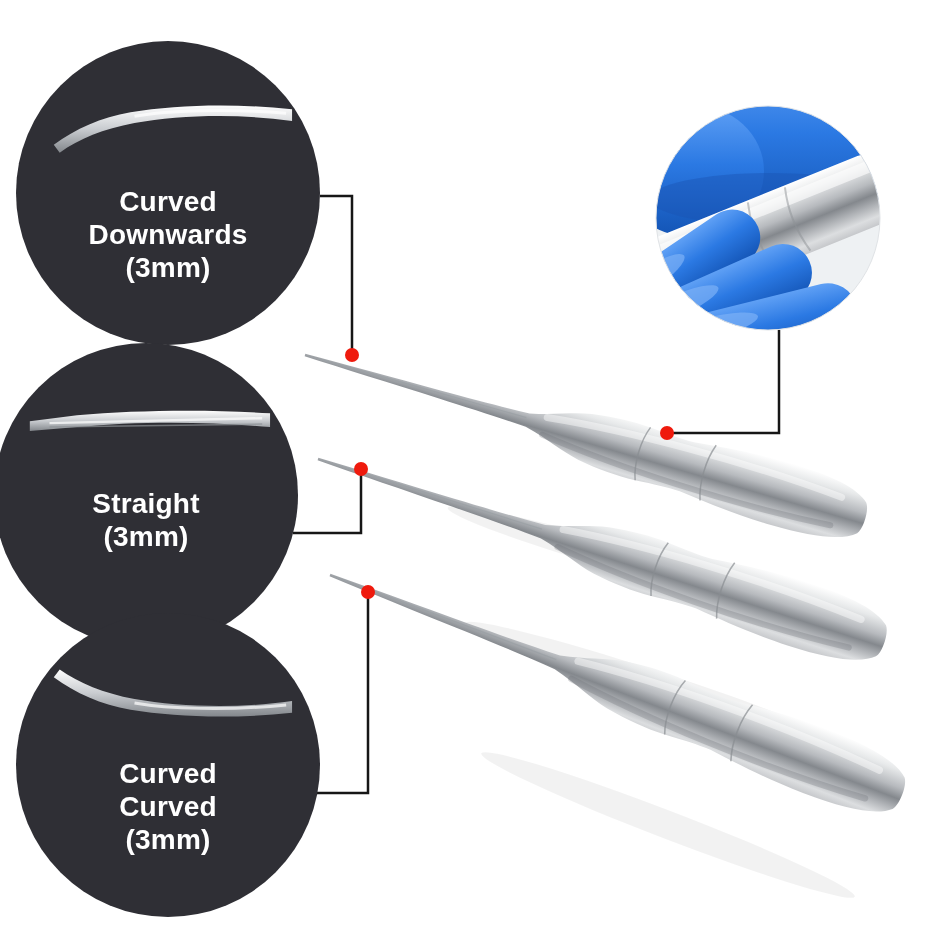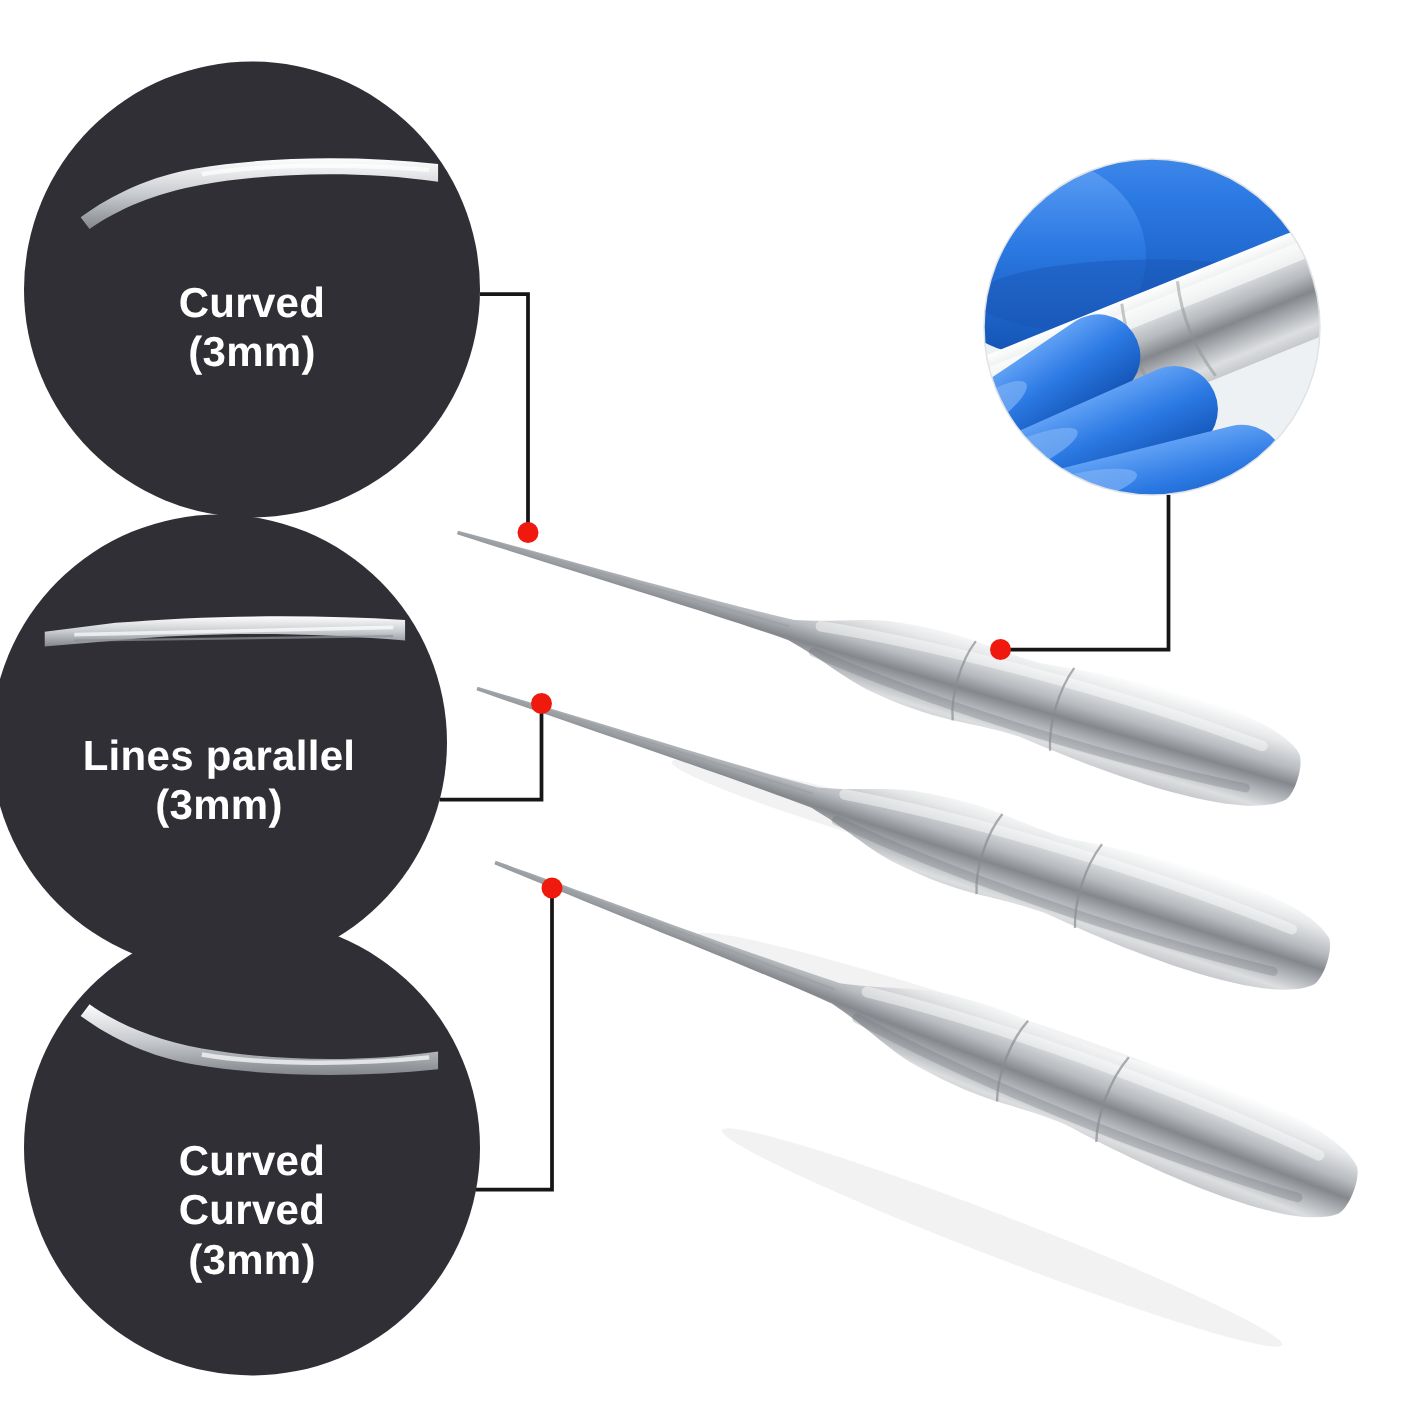--- a/index.html
+++ b/index.html
@@ -125,32 +125,33 @@
     <circle cx="667" cy="430" r="7" fill="var(--marker,#ef1a0d)"></circle>
   </svg>
 
   <div class="callout callout-1">
     <svg class="tip-art" viewBox="0 0 260 100">
       <path fill="url(#tipGrad)" d="M 256 30 C 200 24 140 25 92 33 C 62 38 36 50 14 66 L 20 74 C 40 60 64 50 96 44 C 142 36 200 34 256 42 Z"></path>
       <path d="M 250 34 C 190 29 130 31 96 37" fill="none" stroke="#ffffff" stroke-width="3" opacity="0.7"></path>
     </svg>
     <div class="callout-text">
       <span>Curved</span>
+      <span>Downwards</span>
       <span>(3mm)</span>
     </div>
   </div>
 
   <div class="callout callout-2">
     <svg class="tip-art" viewBox="0 0 260 100">
       <path fill="url(#tipGrad)" d="M 256 32 C 190 28 120 29 60 34 L 12 40 L 12 50 L 60 46 C 120 40 190 40 256 46 Z"></path>
       <path d="M 248 37 L 32 42" fill="none" stroke="#ffffff" stroke-width="2.5" opacity="0.7"></path>
       <path d="M 248 43 L 32 46" fill="none" stroke="#8d9196" stroke-width="1.5" opacity="0.7"></path>
     </svg>
     <div class="callout-text">
-      <span>Lines parallel</span>
+      <span>Straight</span>
       <span>(3mm)</span>
     </div>
   </div>
 
   <div class="callout callout-3">
     <svg class="tip-art" viewBox="0 0 260 100">
       <path fill="url(#tipGrad)" d="M 256 62 C 200 68 140 67 92 59 C 62 54 36 42 14 26 L 20 18 C 40 32 64 42 96 48 C 142 56 200 58 256 50 Z"></path>
       <path d="M 250 54 C 190 60 130 58 96 52" fill="none" stroke="#ffffff" stroke-width="3" opacity="0.7"></path>
     </svg>
     <div class="callout-text">

